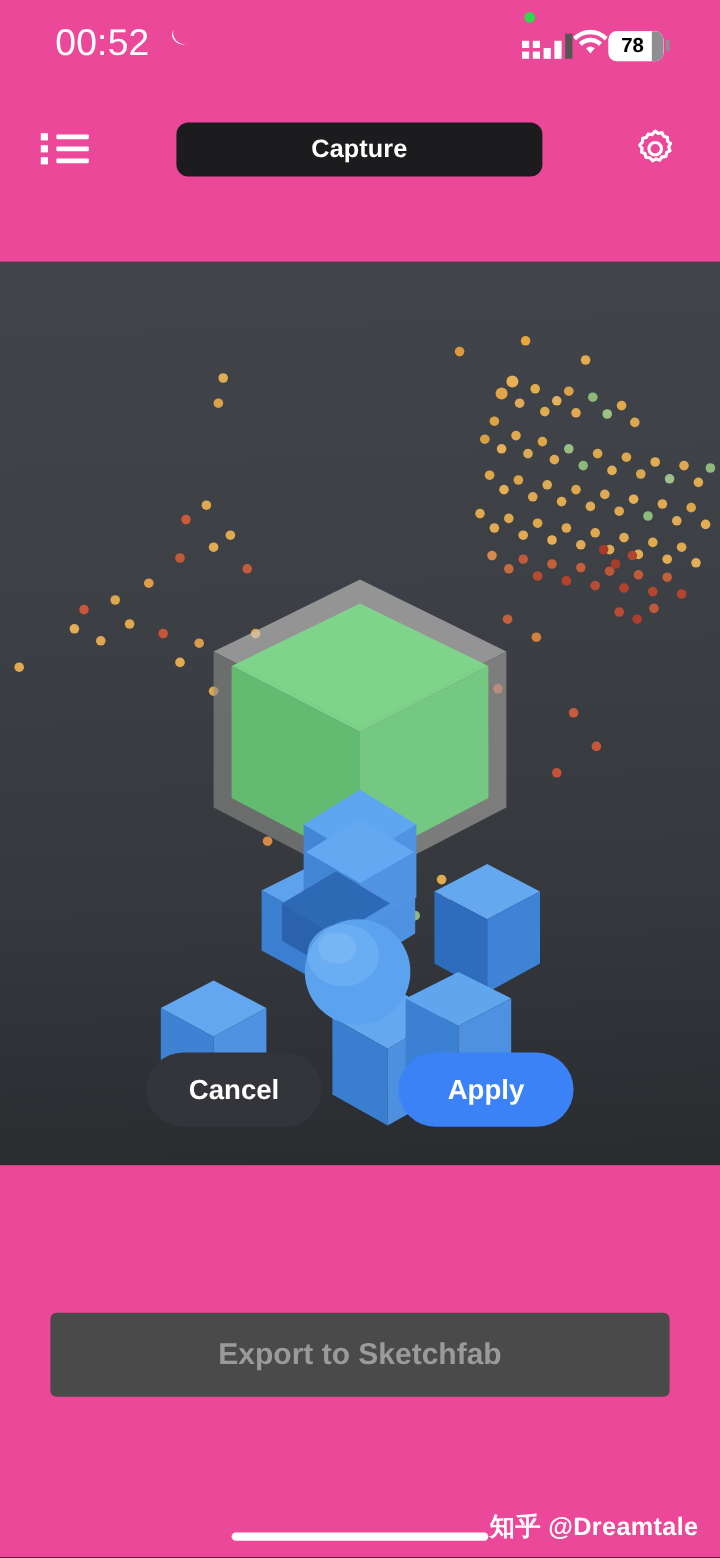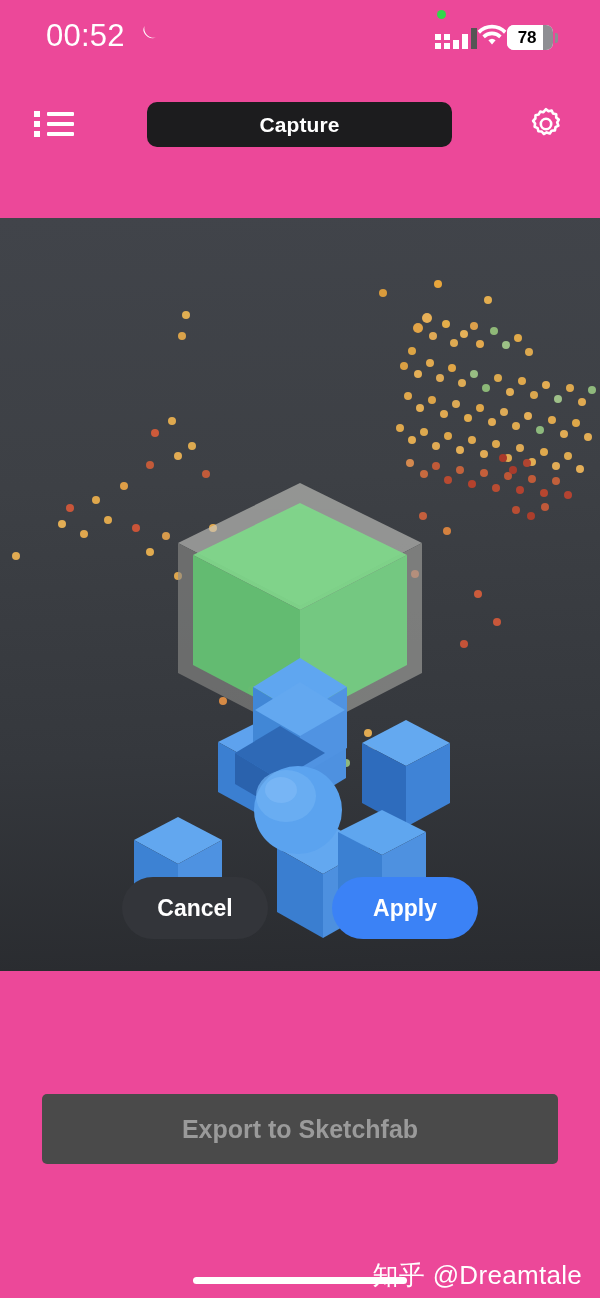--- a/index.html
+++ b/index.html
@@ -251,22 +251,22 @@
     cursor: pointer;
     user-select: none;
   }
 
   
   .watermark {
     position: absolute;
     right: 18px;
     top: 1258px;
     color: #ffffff;
-    font-size: 26px;
-    font-weight: 400;
+    font-size: 21px;
+    font-weight: 700;
     letter-spacing: 0.3px;
   }
   .home-indicator {
     position: absolute;
     left: 193px;
     top: 1277px;
     width: 214px;
     height: 7px;
     border-radius: 4px;
     background: #ffffff;

